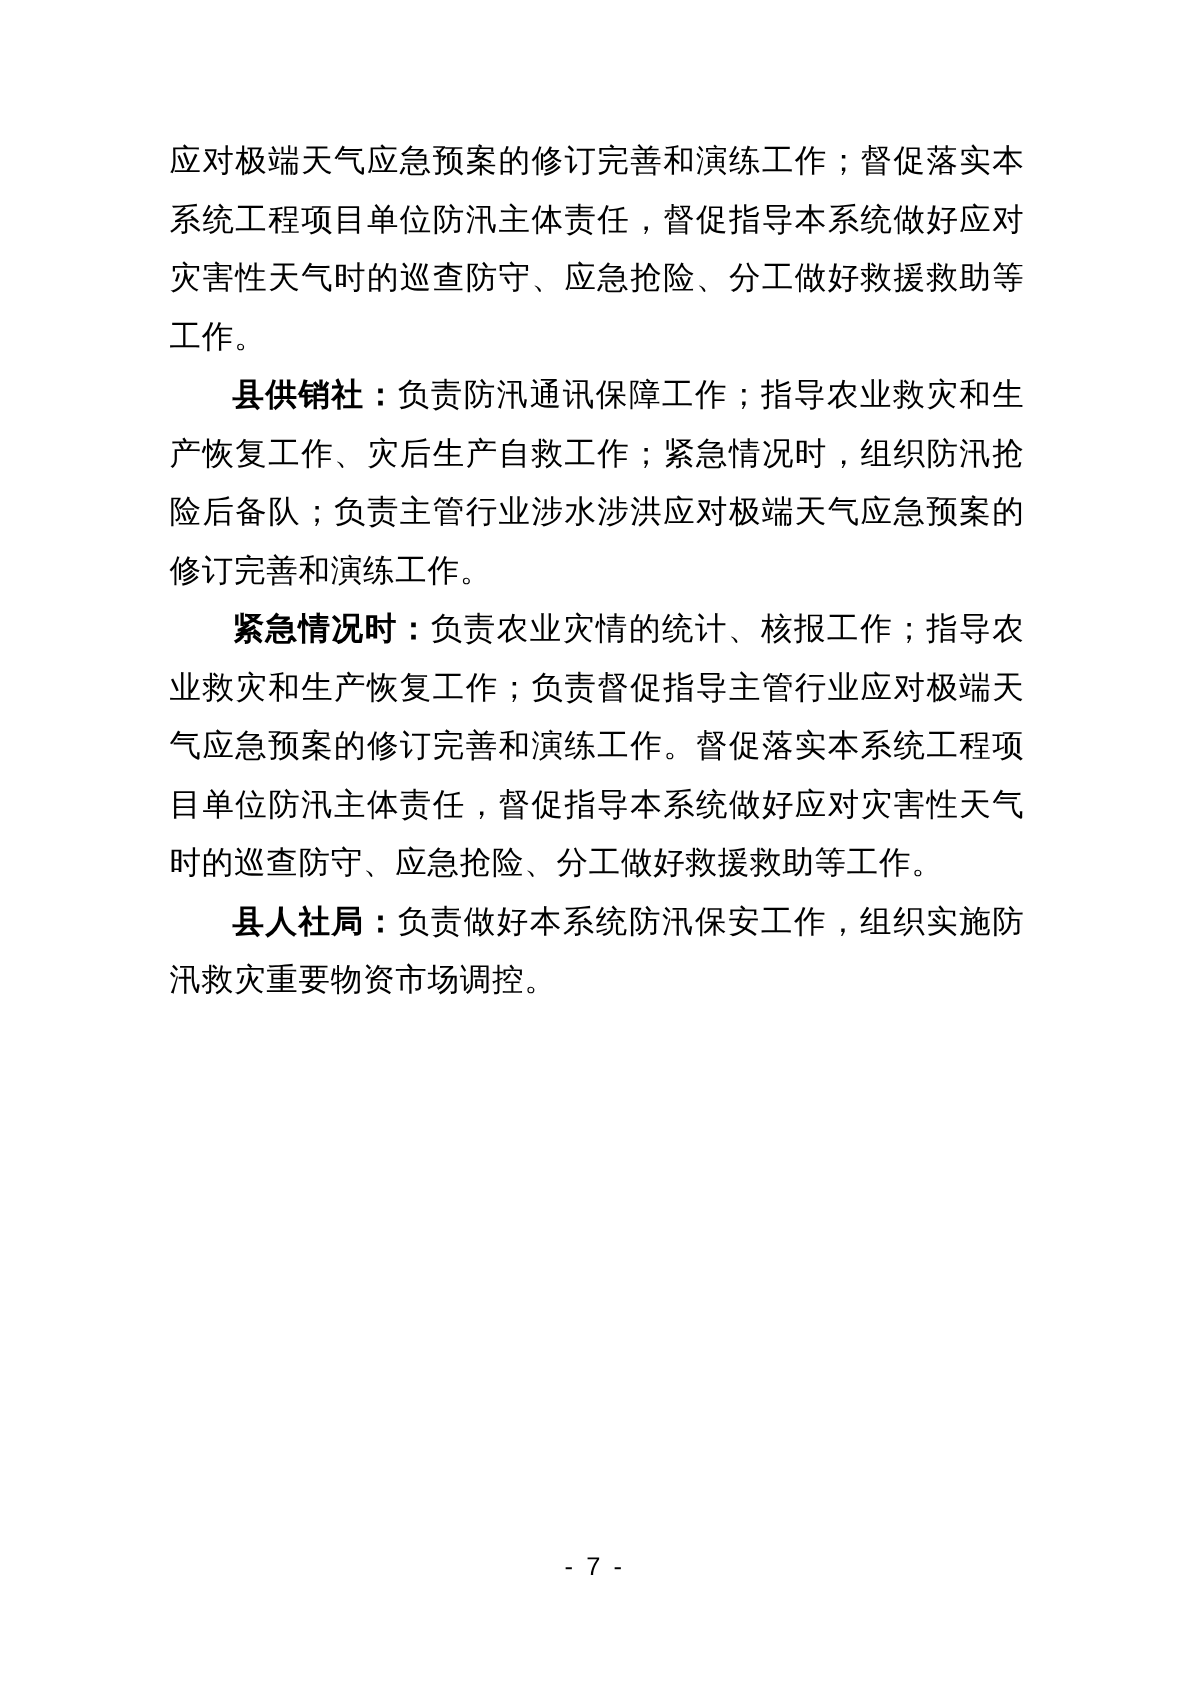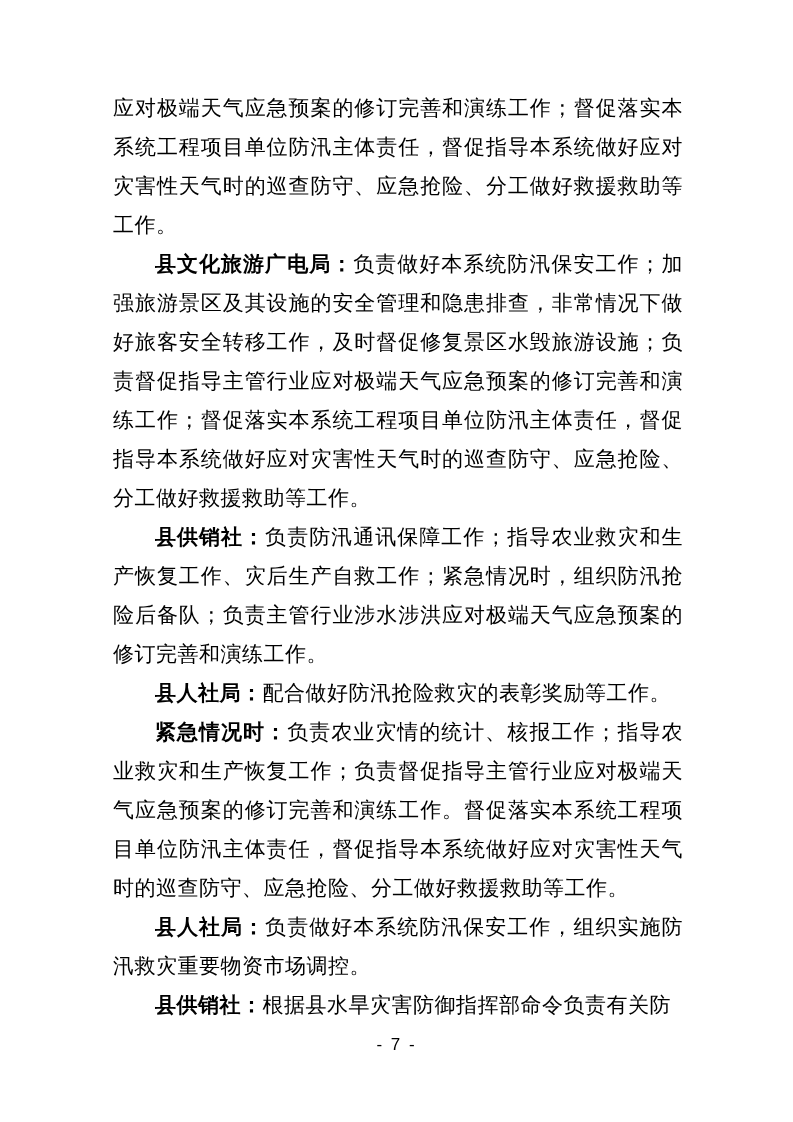--- a/index.html
+++ b/index.html
@@ -51,28 +51,25 @@
   }
 </style>
 </head>
 <body>
 
 <div class="page">
   <div class="content">
 
     <p class="para continuation"><span>应对极端天气应急预案的修订完善和演练工作；督促落实本系统工程项目单位防汛主体责任，督促指导本系统做好应对灾害性天气时的巡查防守、应急抢险、分工做好救援救助等工作。</span></p>
 
-    <p class="para"><b class="org-header">县文化旅游广电局：</b><span>负责做好本系统防汛保安工作；加强旅游景区及其设施的安全管理和隐患排查，非常情况下做好旅客安全转移工作，及时督促修复景区水毁旅游设施；负责督促指导主管行业应对极端天气应急预案的修订完善和演练工作；督促落实本系统工程项目单位防汛主体责任，督促指导本系统做好应对灾害性天气时的巡查防守、应急抢险、分工做好救援救助等工作。</span></p>
 
     <p class="para"><b class="org-header">县供销社：</b><span>负责防汛通讯保障工作；指导农业救灾和生产恢复工作、灾后生产自救工作；紧急情况时，组织防汛抢险后备队；负责主管行业涉水涉洪应对极端天气应急预案的修订完善和演练工作。</span></p>
 
-    <p class="para"><b class="org-header">县人社局：</b><span>配合做好防汛抢险救灾的表彰奖励等工作。</span></p>
 
     <p class="para"><b class="org-header">紧急情况时：</b><span>负责农业灾情的统计、核报工作；指导农业救灾和生产恢复工作；负责督促指导主管行业应对极端天气应急预案的修订完善和演练工作。督促落实本系统工程项目单位防汛主体责任，督促指导本系统做好应对灾害性天气时的巡查防守、应急抢险、分工做好救援救助等工作。</span></p>
 
     <p class="para"><b class="org-header">县人社局：</b><span>负责做好本系统防汛保安工作，组织实施防汛救灾重要物资市场调控。</span></p>
 
-    <p class="para"><b class="org-header">县供销社：</b><span>根据县水旱灾害防御指挥部命令负责有关防</span></p>
 
   </div>
 
   <div class="footer">- 7 -</div>
 </div>
 
 </body></html>

